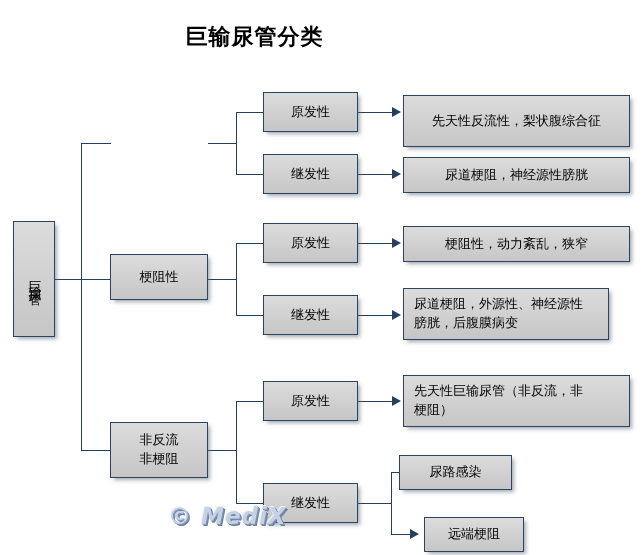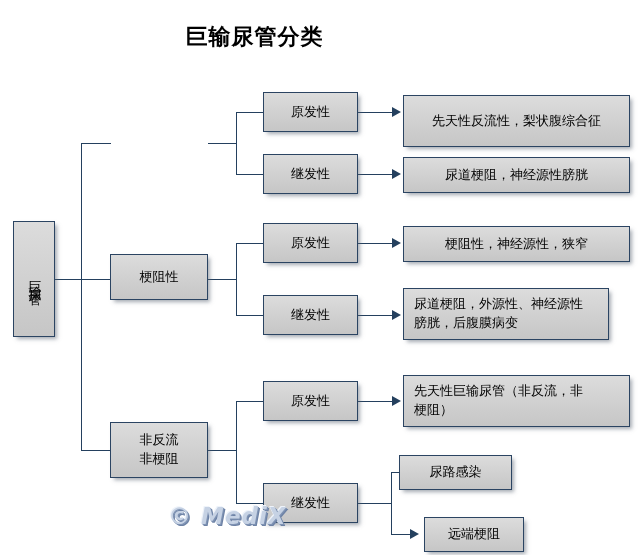--- a/index.html
+++ b/index.html
@@ -186,21 +186,21 @@
 
   <div class="node center" style="left:403px; top:95px; width:227px; height:52px;">
     <span class="label">先天性反流性，梨状腹综合征</span>
   </div>
 
   <div class="node center" style="left:403px; top:157px; width:227px; height:36px;">
     <span class="label">尿道梗阻，神经源性膀胱</span>
   </div>
 
   <div class="node center" style="left:403px; top:226px; width:227px; height:36px;">
-    <span class="label">梗阻性，神经源性，狭窄</span>
+    <span class="label">梗阻性，动力紊乱，狭窄</span>
   </div>
 
   <div class="node leftish" style="left:403px; top:288px; width:206px; height:52px;">
     <span class="label">尿道梗阻，外源性、神经源性
 膀胱，后腹膜病变</span>
   </div>
 
   <div class="node leftish" style="left:403px; top:375px; width:227px; height:52px;">
     <span class="label">先天性巨输尿管（非反流，非
 梗阻）</span>

